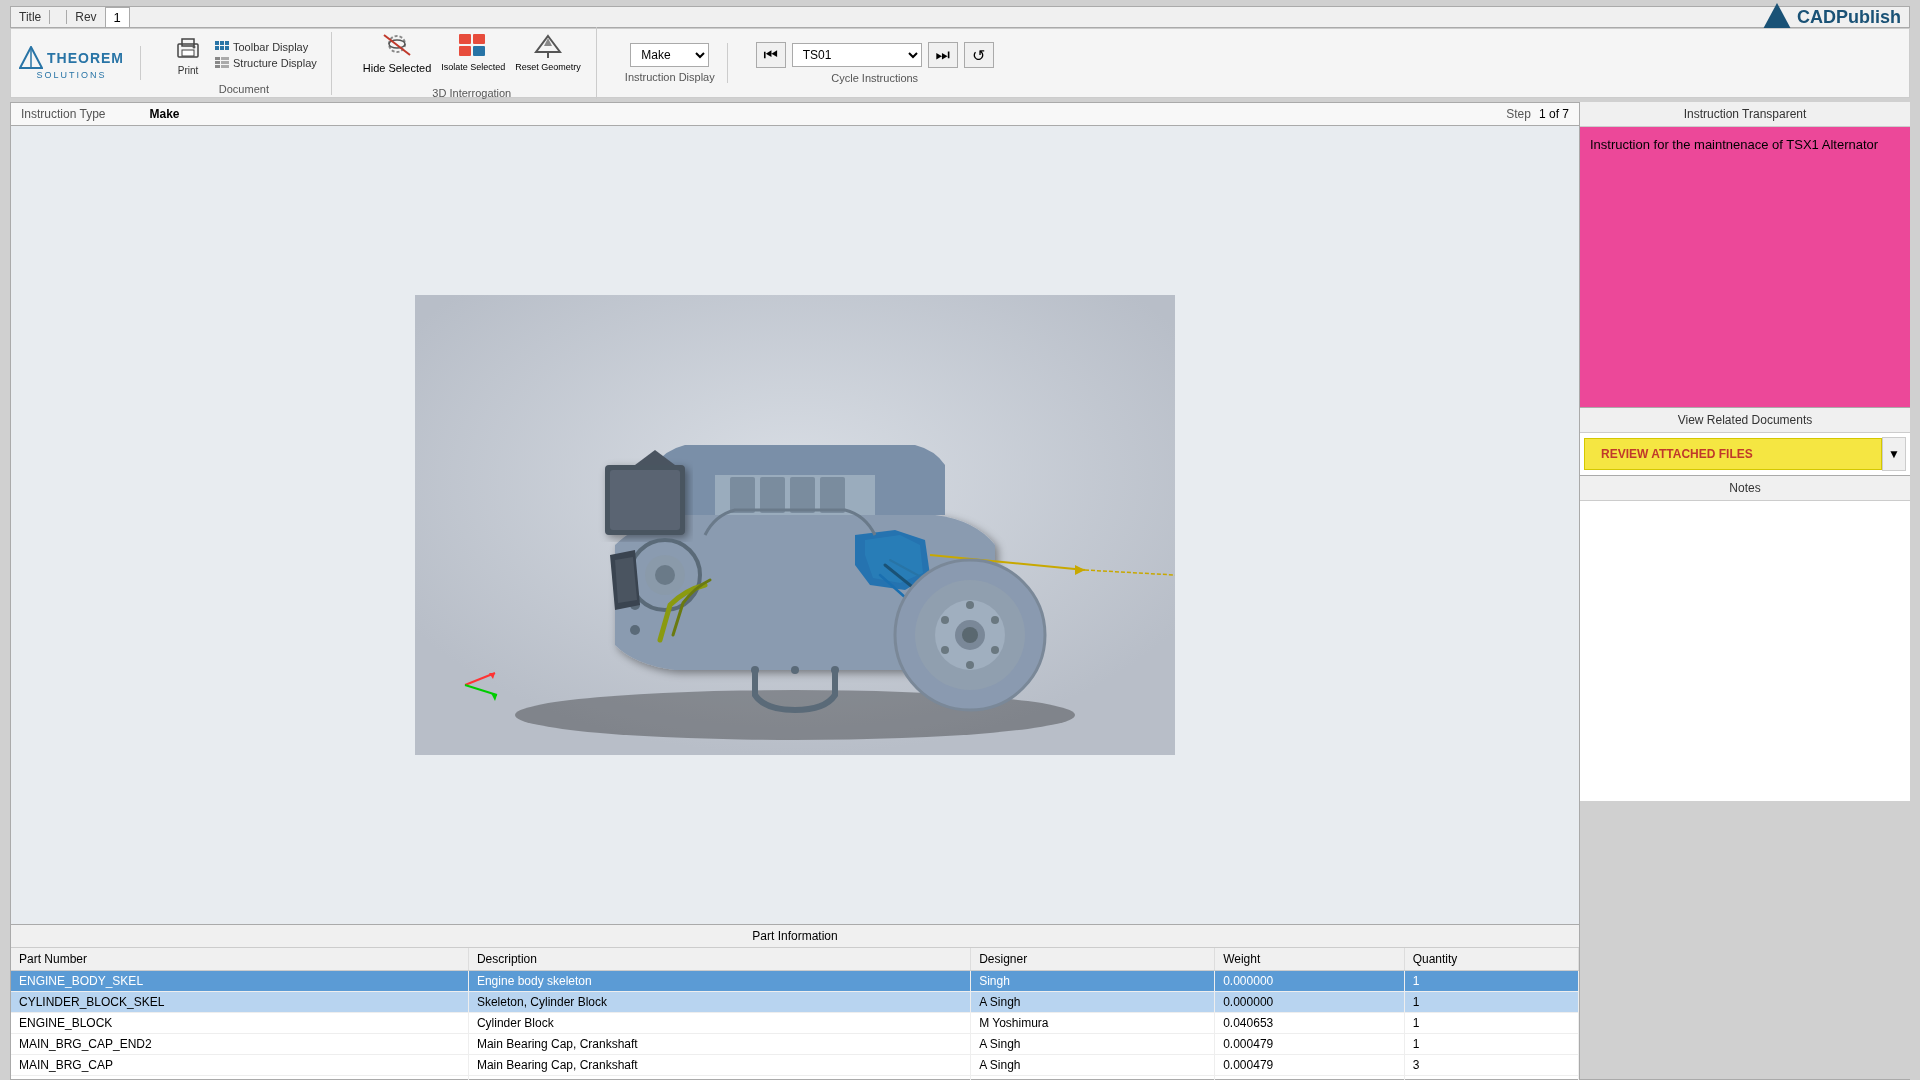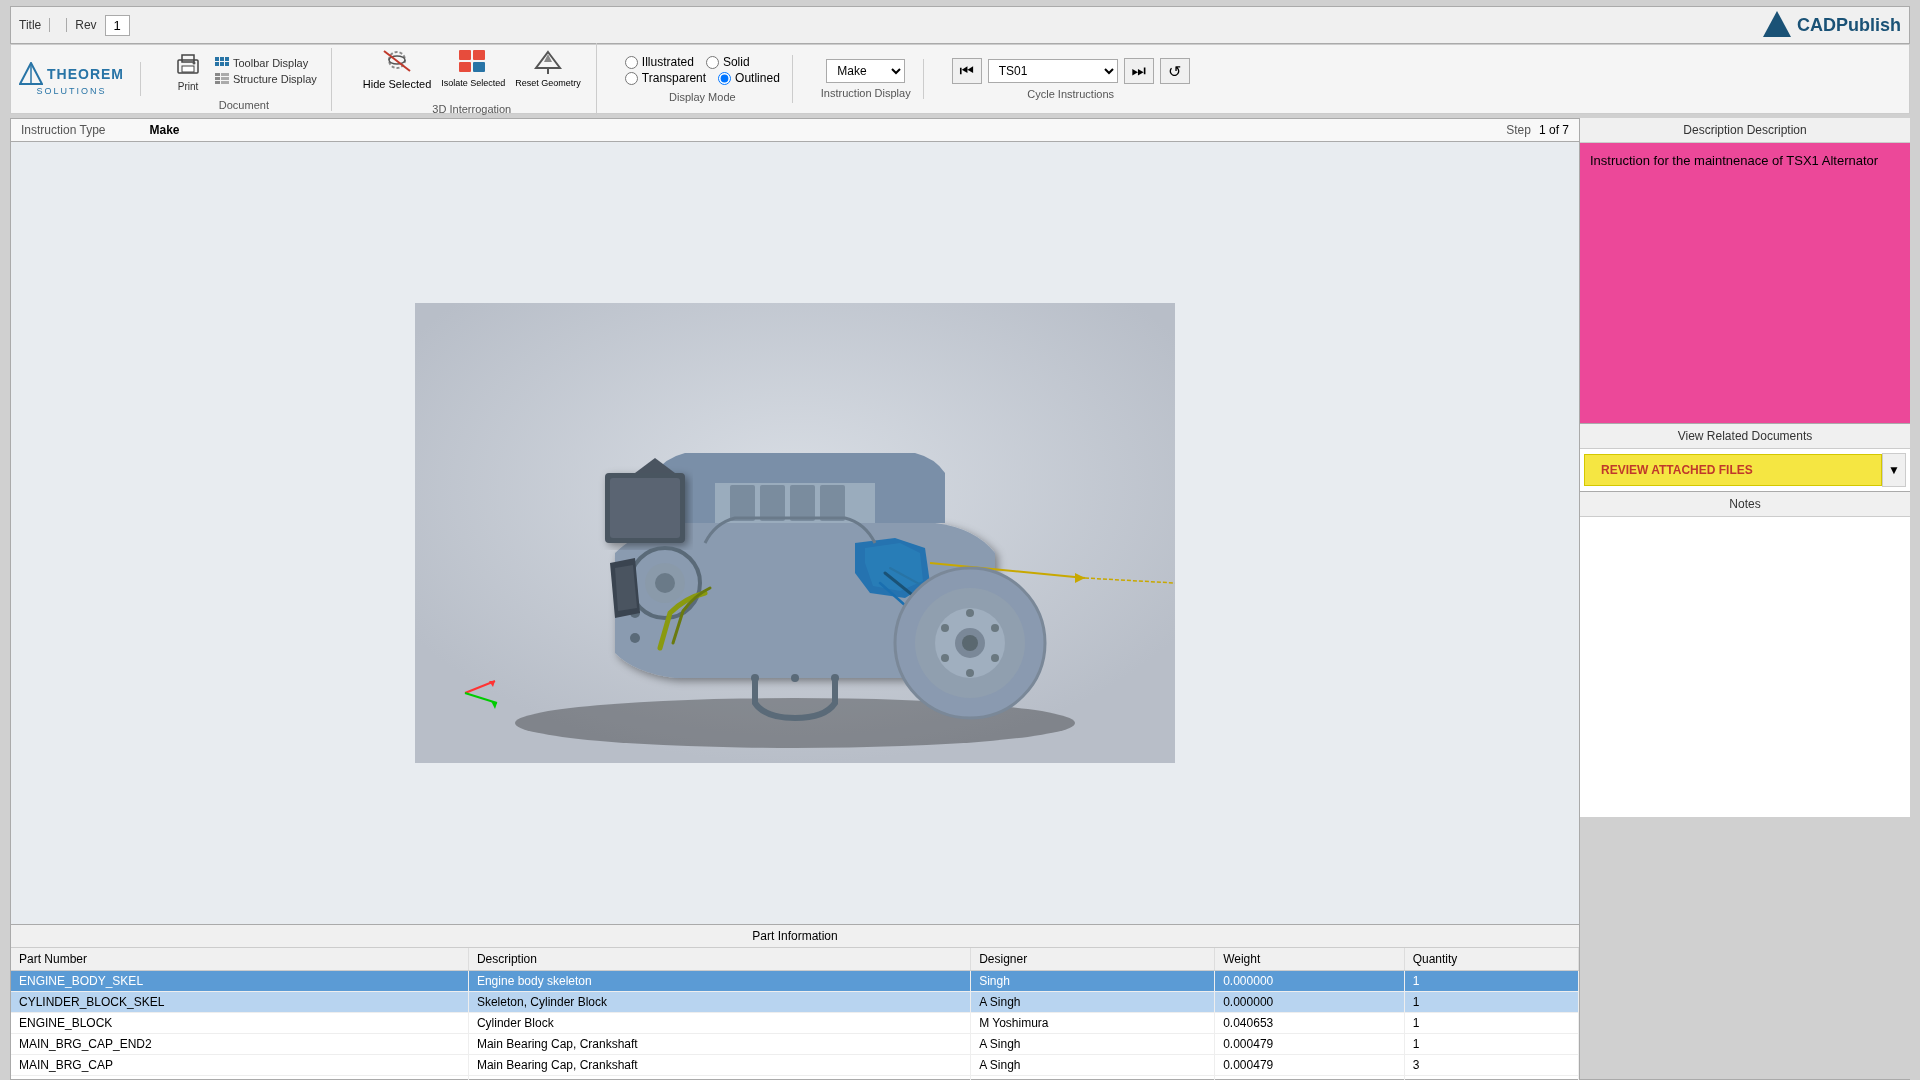--- a/index.html
+++ b/index.html
@@ -1,21 +1,21 @@
 <!DOCTYPE html>
 <html><head>
   <meta charset="utf-8">
   <style>
     * { box-sizing: border-box; margin: 0; padding: 0; }
     body { font-family: Arial, sans-serif; font-size: 12px; background: #d0d0d0; width: 1920px; height: 1080px; overflow: hidden; }
 
     
     #title-bar {
       display: flex; align-items: center; background: #f0f0f0; border: 1px solid #aaa;
-      padding: 4px 8px; margin: 6px 10px 0 10px; height: 38px;
+      padding: 4px 8px; margin: 6px 10px 0 10px; height: 22px;
     }
     .title-label { font-size: 12px; color: #333; margin-right: 8px; border-right: 1px solid #aaa; padding-right: 8px; }
     .title-value { font-size: 13px; color: #000; flex: 1; }
     .rev-label { font-size: 12px; color: #333; margin: 16px 8px; border-left: 1px solid #aaa; padding-left: 8px; }
     .rev-value { border: 1px solid #aaa; padding: 2px 8px; font-size: 13px; background: white; }
     .cadpublish-logo { margin-left: auto; display: flex; align-items: center; gap: 4px; }
 
     
     #toolbar {
       display: flex; align-items: center; background: #f5f5f5; border: 1px solid #ccc;
@@ -181,43 +181,20 @@
             <path d="M18 6 L30 22 L6 22 Z" fill="none" stroke="#555" stroke-width="2"></path>
             <path d="M14 16 L18 8 L22 16 Z" fill="#888"></path>
             <line x1="18" y1="22" x2="18" y2="28" stroke="#555" stroke-width="2"></line>
           </svg>
           <span style="font-size:9px;">Reset Geometry</span>
         </div>
       </div>
       <span class="toolbar-group-label">3D Interrogation</span>
     </div>
 
-    <div class="display-mode-group">
-      <div class="display-mode-row">
-        <label class="radio-opt">
-          <input type="radio" name="displayMode" style="">
-          <span>Illustrated</span>
-        </label>
-        <label class="radio-opt">
-          <input type="radio" name="displayMode" style="">
-          <span>Solid</span>
-        </label>
-      </div>
-      <div class="display-mode-row">
-        <label class="radio-opt">
-          <input type="radio" name="displayMode" style="">
-          <span>Transparent</span>
-        </label>
-        <label class="radio-opt">
-          <input type="radio" name="displayMode" checked="" style="">
-          <span>Outlined</span>
-        </label>
-      </div>
-      <span class="display-mode-label">Display Mode</span>
-    </div>
 
     <div class="instruction-display-group">
       <div class="instruction-select-row">
         <select>
           <option>Make</option>
           <option>Inspect</option>
           <option>Remove</option>
           <option>Install</option>
         </select>
       </div>
@@ -396,21 +373,21 @@
                 <td>1</td>
               </tr>
             </tbody>
         </table>
       </div>
     </div>
 
     <div id="right-col">
 
       <div class="right-section">
-        <div class="right-section-title">Description Description</div>
+        <div class="right-section-title">Instruction Transparent</div>
         <div class="instruction-desc">
           <span>Instruction for the maintnenace of TSX1 Alternator</span>
         </div>
       </div>
 
       <div class="right-section related-docs">
         <div class="related-docs-title">View Related Documents</div>
         <div class="review-row">
           <button class="review-btn">REVIEW ATTACHED FILES</button>
           <div class="review-arrow">▼</div>

